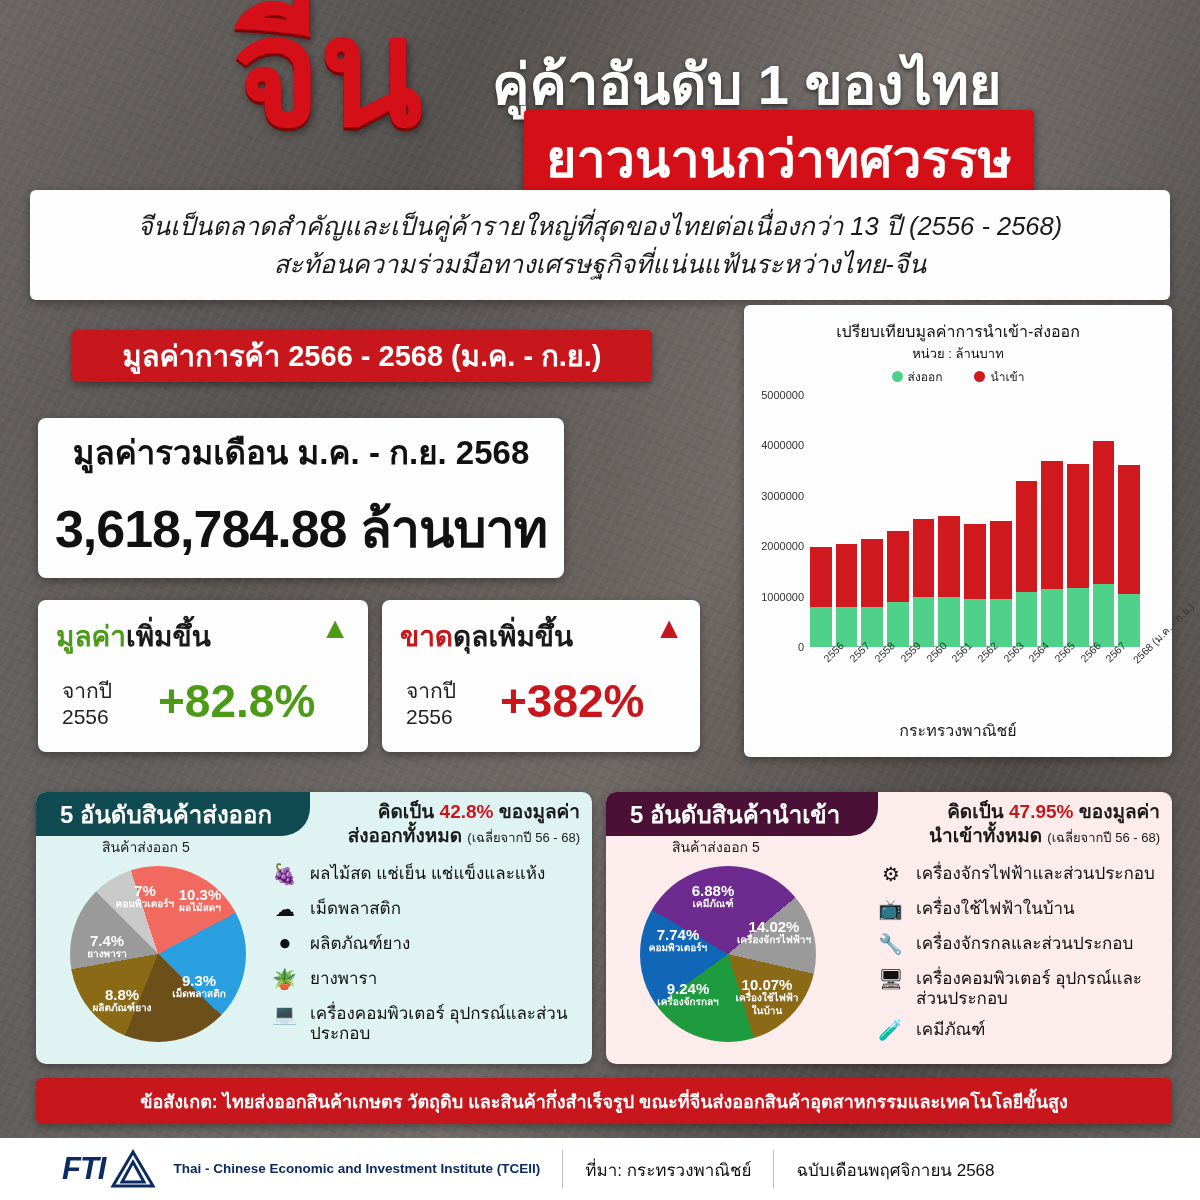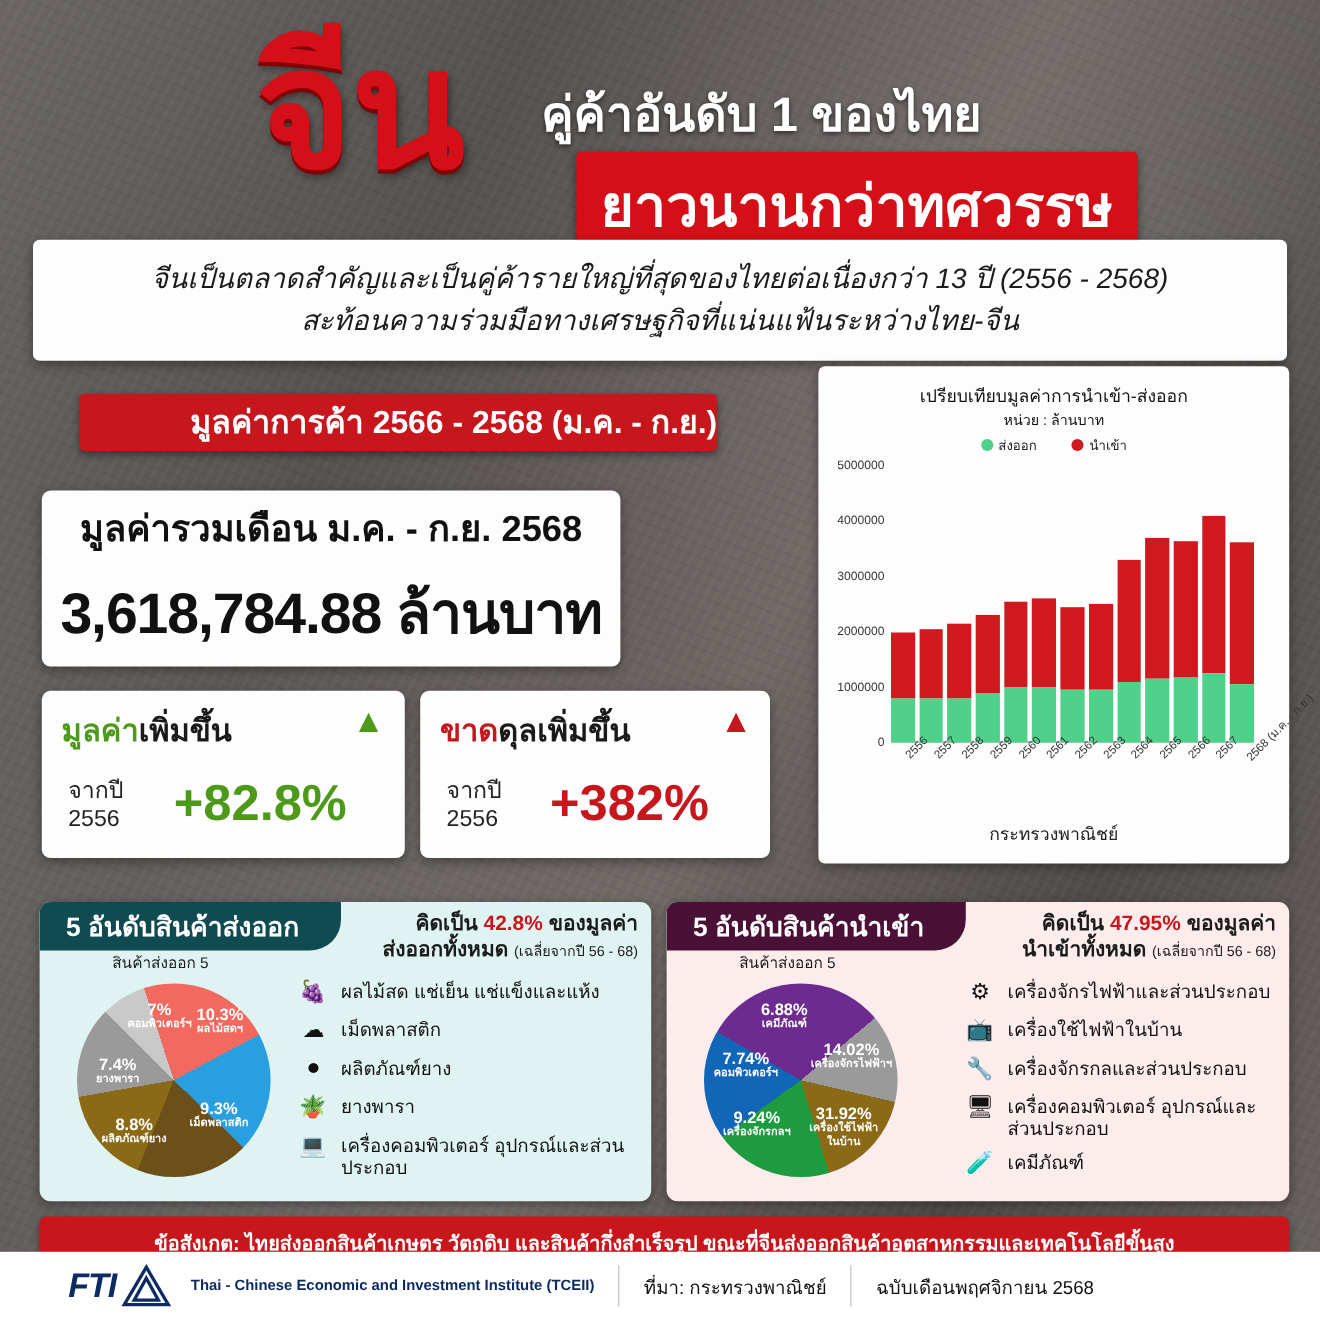--- a/index.html
+++ b/index.html
@@ -16,33 +16,33 @@
       radial-gradient(circle at 88% 20%, rgba(255,255,255,.07), rgba(255,255,255,0) 40%),
       linear-gradient(115deg,#6b6663 0%,#565250 28%,#6e6764 55%,#4f4b49 78%,#6a6461 100%);
   }
   .page:before{
     content:"";position:absolute;inset:0;
     background:
       repeating-linear-gradient(118deg, rgba(255,255,255,.035) 0 3px, rgba(0,0,0,0) 3px 9px),
       repeating-linear-gradient(22deg, rgba(0,0,0,.05) 0 2px, rgba(0,0,0,0) 2px 11px);
     opacity:.8;
   }
-  .wrap{position:absolute;inset:0;margin-top:28px;}
+  .wrap{position:absolute;inset:0;}
 
   
   .header{position:absolute;left:0;top:0;width:1200px;height:182px;}
   .title-cn{
     position:absolute;left:232px;top:-4px;
     font-size:152px;line-height:152px;font-weight:bold;color:#d50f17;
     text-shadow:0 3px 0 #7e0206, 2px 5px 8px rgba(0,0,0,.45);
     letter-spacing:-2px;
   }
   .title-line1{
     position:absolute;left:492px;top:40px;
-    font-size:44px;font-weight:bold;color:#ffffff;
+    font-size:56px;font-weight:bold;color:#ffffff;
     text-shadow:0 2px 5px rgba(0,0,0,.6);
     white-space:nowrap;
   }
   .title-line2{
     position:absolute;left:524px;top:110px;
     background:#d50f17;color:#fff;font-size:52px;font-weight:bold;
     padding:7px 22px 11px;border-radius:4px;white-space:nowrap;
     box-shadow:0 3px 8px rgba(0,0,0,.45);
   }
 
@@ -52,21 +52,21 @@
     background:#fdfdfd;border-radius:6px;
     display:flex;flex-direction:column;align-items:center;justify-content:center;
     box-shadow:0 3px 10px rgba(0,0,0,.35);
   }
   .intro div{font-size:25.5px;color:#1b1b1b;line-height:38px;font-style:italic;text-align:center;}
 
   
   .redbar{
     position:absolute;left:72px;top:330px;width:580px;height:52px;
     background:#c8161d;border-radius:5px;
-    display:flex;align-items:center;justify-content:flex-end;
+    display:flex;align-items:center;justify-content:center;
     box-shadow:0 3px 7px rgba(0,0,0,.4);
   }
   .redbar span{color:#fff;font-size:29px;font-weight:bold;}
 
   .totalcard{
     position:absolute;left:38px;top:418px;width:526px;height:160px;
     background:#fdfdfd;border-radius:8px;
     box-shadow:0 3px 10px rgba(0,0,0,.35);
     display:flex;flex-direction:column;align-items:center;justify-content:center;
   }
@@ -425,21 +425,21 @@
         <small>(เฉลี่ยจากปี 56 - 68)</small>
       </div>
     </div>
 
     <div class="pie import">
       <div class="plab" style="left:96px;top:54px;width:76px">
         <span class="p">14.02%</span>
         <span class="n">เครื่องจักรไฟฟ้าฯ</span>
       </div>
       <div class="plab" style="left:92px;top:112px;width:70px">
-        <span class="p">31.92%</span>
+        <span class="p">10.07%</span>
         <span class="n">เครื่องใช้ไฟฟ้าในบ้าน</span>
       </div>
       <div class="plab" style="left:16px;top:116px;width:64px">
         <span class="p">9.24%</span>
         <span class="n">เครื่องจักรกลฯ</span>
       </div>
       <div class="plab" style="left:4px;top:62px;width:68px">
         <span class="p">7.74%</span>
         <span class="n">คอมพิวเตอร์ฯ</span>
       </div>

